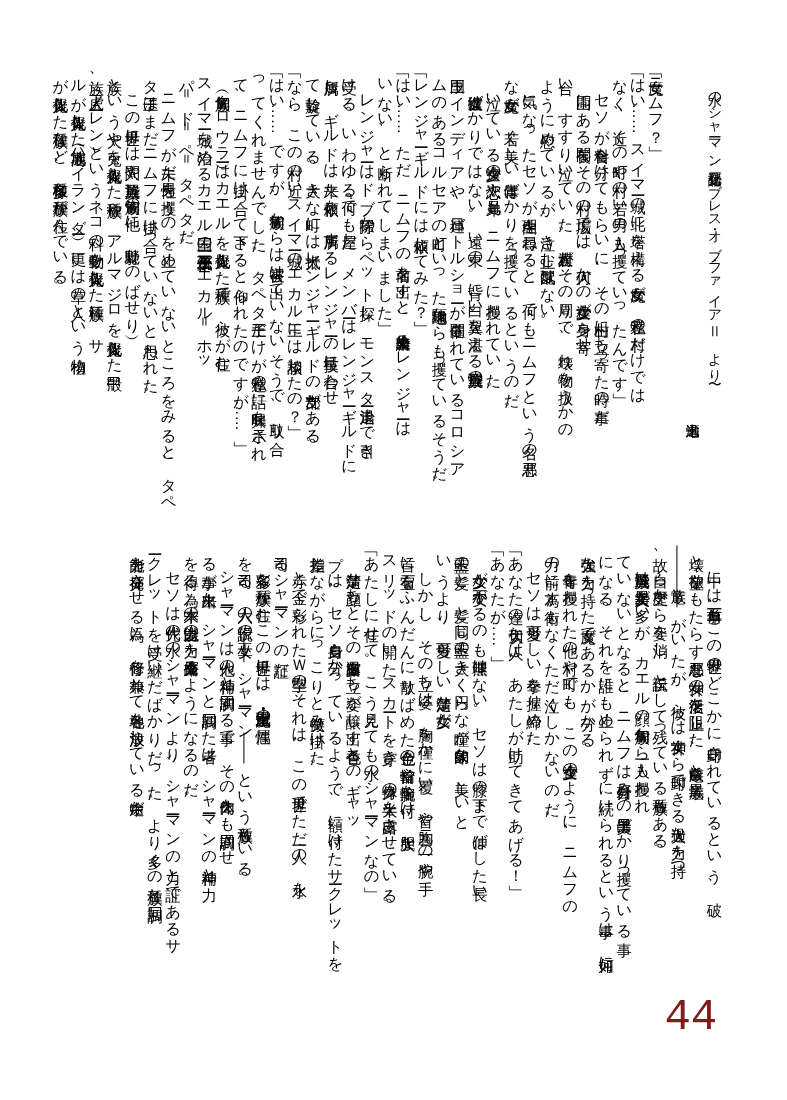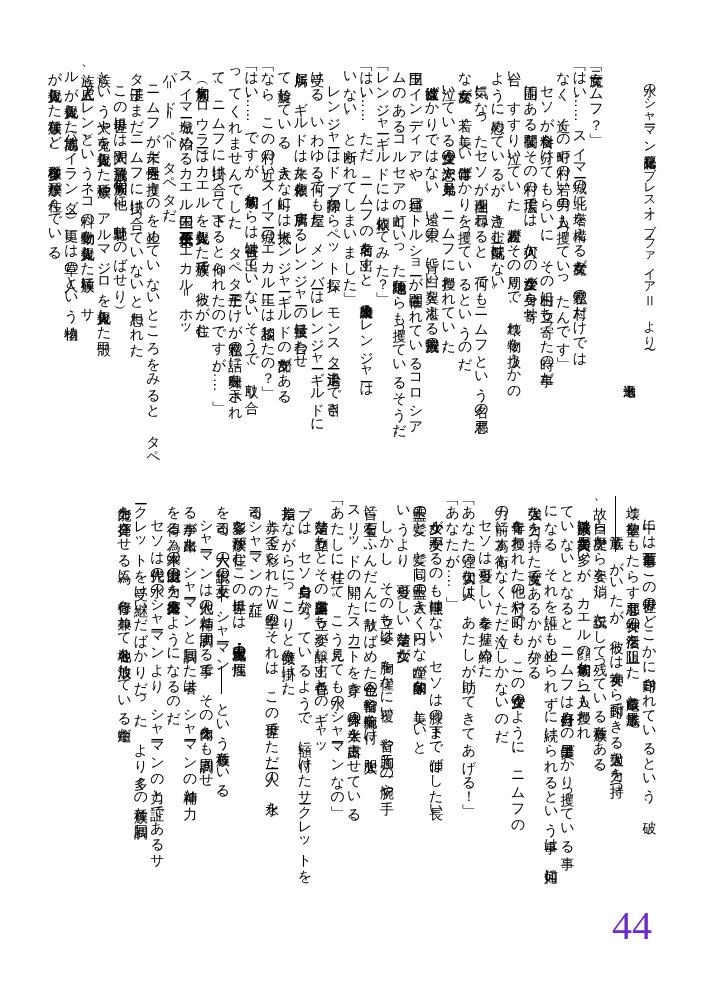--- a/index.html
+++ b/index.html
@@ -47,22 +47,22 @@
   }
   .line.spacer {
     width: 16.4px;
   }
   .folio {
     position: absolute;
     top: 906px;
     right: 63px;
     font-size: 40px;
     line-height: 1;
-    font-family: Liberation Serif, serif;
-    color: #6d28d9;
+    font-family: Liberation Mono, monospace;
+    color: #7f1d1d;
   }
 </style>
 </head>
 <body>
 
 <div class="text-block top-block">
   <div class="line title">水のシャーマン石化秘話　〜ブレス・オブ・ファイアⅡ　より〜</div>
   <div class="line author">七瀬迅来</div>
   <div class="line spacer"></div>
   <div style="display:contents"><div class="line">「魔女ニムフ？」</div><div class="line">「はい……スイマー城の北に塔を構える魔女が、私達の村だけでは</div><div class="line">なく、近くの町や村の若い男の人も攫っていったんです」</div><div class="line">　セソが食料を分けてもらいに、その山村に立ち寄った時の事だ。</div><div class="line">　山間にある長閑なその村の広場では、何人かの少女達が身を寄せ</div><div class="line">合い、すすり泣いていた。村人達がその周りで、壊れ物を扱うかの</div><div class="line">ように慰めているが、泣き止む気配はない。</div><div class="line">　気になったセソが理由を尋ねると、何でもニムフという名の邪悪</div><div class="line">な魔女が、若く美しい青年ばかりを攫っているというのだ。</div><div class="line">　泣いている少女達の恋人や兄弟も、ニムフに攫われていた。</div><div class="line">　彼女達ばかりではない。遠い東の、背に白い翼を湛える飛翼族の</div><div class="line">王国ウインディアや、連日バトルショーが開催されているコロシア</div><div class="line">ムのあるコルセアの町といった遠隔地からも攫っているそうだ。</div><div class="line">「レンジャーギルドには依頼してみた？」</div><div class="line">「はい……ただ、ニムフの名前を出すと、斡旋出来るレンジャーは</div><div class="line">いない、と断られてしまいました」</div><div class="line">　レンジャーはドブ掃除からペット探し、モンスター退治まで引き</div><div class="line">受ける、いわゆる『何でも屋』だ。メンバーはレンジャーギルドに</div><div class="line">所属し、ギルドは来た依頼を、所属するレンジャーの技量に合わせ</div><div class="line">て斡旋している。大きな町には大抵レンジャーギルドの支部がある。</div><div class="line">「なら、この村の近いスイマー城のエカル王には相談したの？」</div><div class="line">「はい……ですが、匍匐族からは被害は出ていないそうで、取り合</div><div class="line">ってくれませんでした。タペタ王子だけが私達の話に興味を示され</div><div class="line">て、ニムフに掛け合って下さると仰られたのですが……」</div><div class="line">　匍匐族（クロウラー）はカエルを擬人化した種族で、彼らが住む</div><div class="line">スイマー城を治めるカエル王国の第百三十一代王子がエカル＝ホッ</div><div class="line">パ＝ド＝ペ＝タペタだ。</div><div class="line">　ニムフが未だ男性を攫うのを止めていないところをみると、タペ</div><div class="line">タ王子はまだニムフに掛け合っていないと思われた。</div><div class="line">　この世界には人間や飛翼族、匍匐族の他に、野馳り（のばせり）</div><div class="line">族という犬や兎を擬人化した種族や、アルマジロを擬人化した甲殻</div><div class="line">族、虎人（フーレン）というネコ科の動物を擬人化した種族に、サ</div><div class="line">ルが擬人化した高地族（ハイランダー）、更には草の人という植物</div><div class="line">が擬人化した種族など、多種多様な種族が住んでいる。</div></div>

